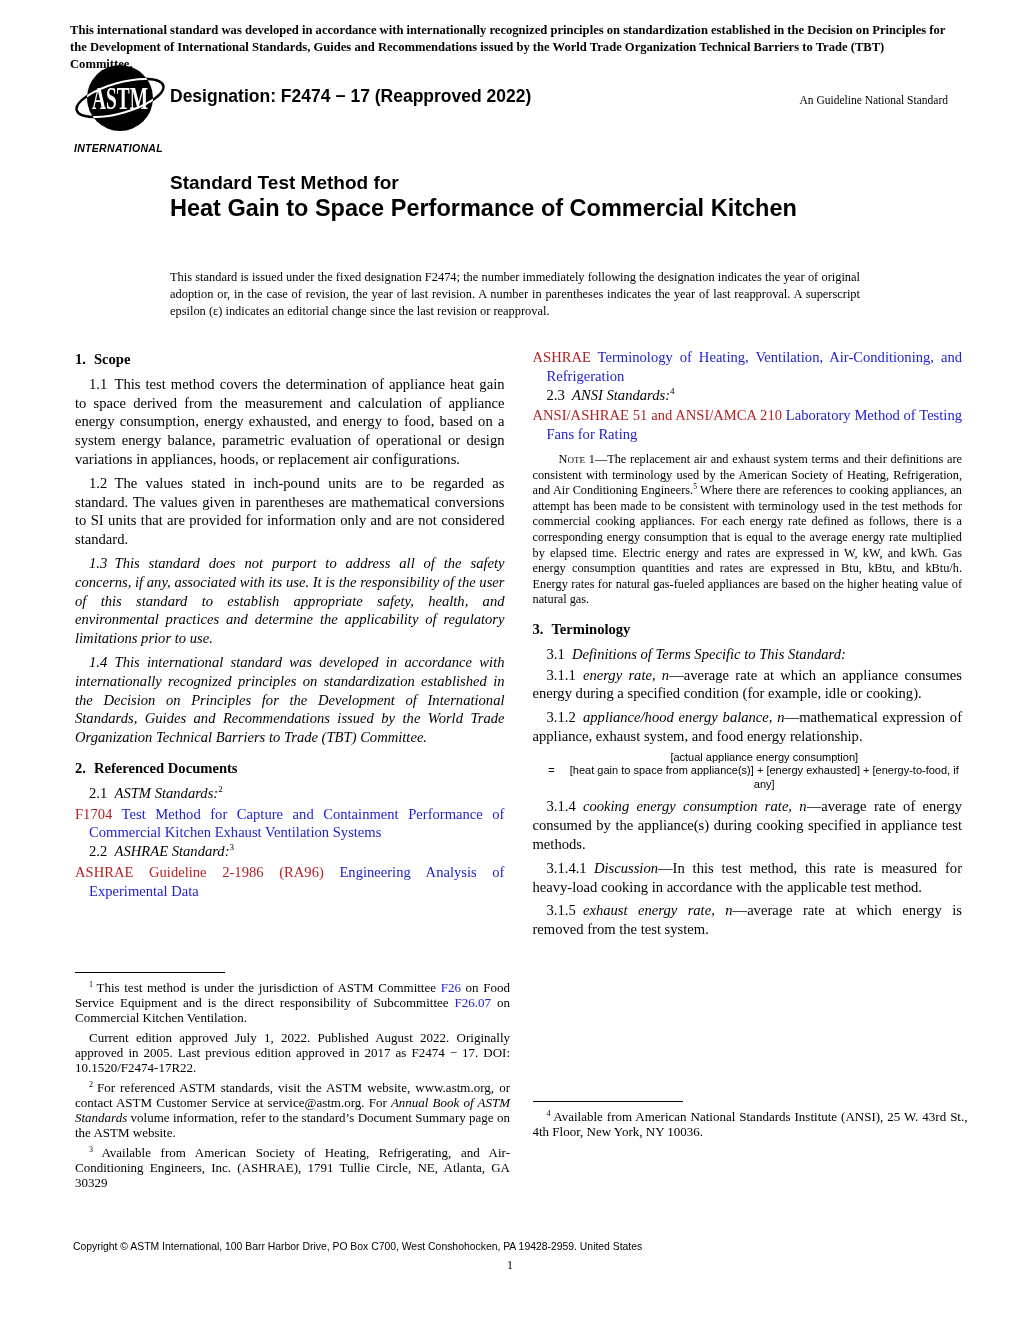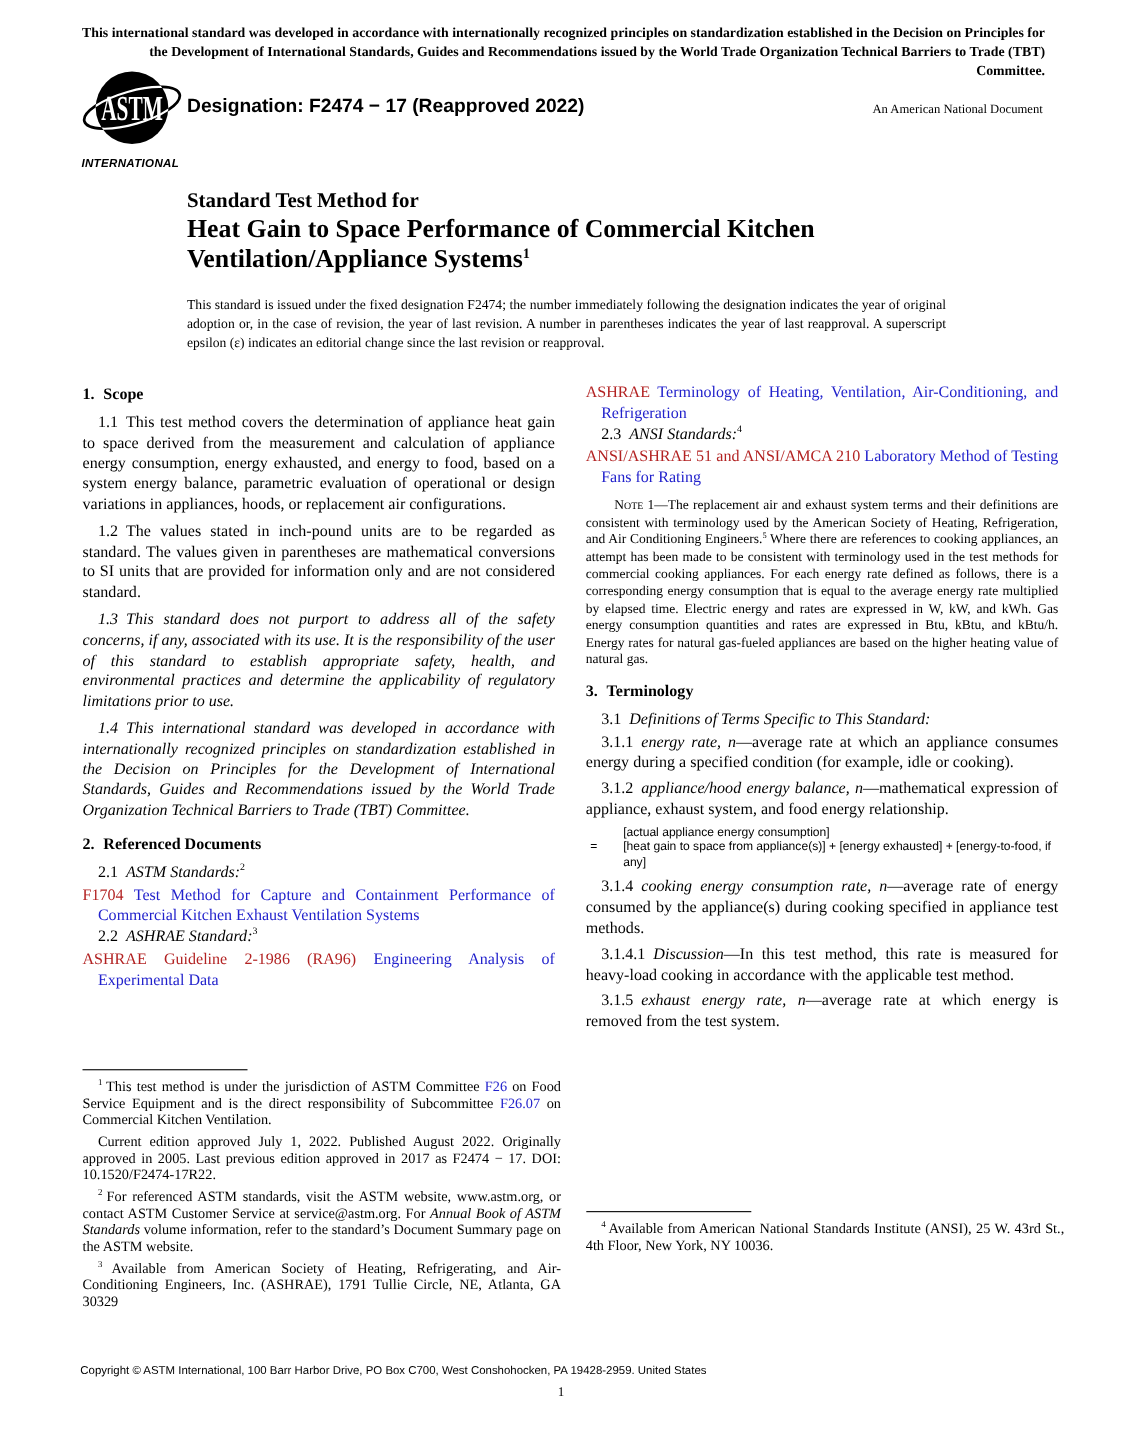--- a/index.html
+++ b/index.html
@@ -1,43 +1,43 @@
 <!DOCTYPE html>
 <html><head>
 <meta charset="utf-8">
 <style>
   html,body{margin:0;padding:0;background:#e8e8e8;}
   .page{position:relative;width:1020px;height:1320px;background:#ffffff;margin:0 auto;
         font-family:"Liberation Serif",serif;color:#000;overflow:hidden;}
-  .notice{position:absolute;top:22px;left:70px;width:880px;text-align:right;
+  .notice{position:absolute;top:22px;left:70px;width:880px;text-align:left;
           font-weight:bold;font-size:12.6px;line-height:17px;}
   .logo{position:absolute;left:74px;top:60px;width:96px;text-align:center;}
   .logo-intl{font-family:"Liberation Sans",sans-serif;font-weight:bold;font-style:italic;
              font-size:10.5px;letter-spacing:.3px;margin-top:-2px;text-align:left;}
   .designation{position:absolute;left:170px;top:86px;font-family:"Liberation Sans",sans-serif;
                font-weight:bold;font-size:17.5px;}
   .national{position:absolute;right:72px;top:94px;font-size:11.5px;}
   .titleblock{position:absolute;left:170px;top:170px;width:710px;
-              font-family:Liberation Serif, serif;font-weight:bold;}
+              font-family:Liberation Sans, sans-serif;font-weight:bold;}
   .t1{font-size:19px;line-height:25px;}
   .t2{font-size:23.5px;line-height:27.5px;}
   .t2 .sup{font-size:13px;}
   .issued{position:absolute;left:170px;top:269px;width:690px;font-size:12.4px;
           line-height:16.8px;text-align:justify;}
   .columns{position:absolute;left:75px;top:348px;width:887px;height:850px;display:flex;gap:28px;}
   .col{width:435px;position:relative;font-size:14.6px;line-height:18.8px;text-align:justify;}
   .sec{font-weight:bold;margin:12px 0 6px 0;}
   .sec.first{margin-top:2px;}
   .sec .seclabel{margin-left:8px;}
   .col p{margin:0 0 5px 0;text-indent:14px;}
   p.ref{padding-left:14px;text-indent:-14px;margin:0;}
   p.subhead{margin:0 0 2px 0;}
   .note{font-size:12.3px;line-height:15.6px;margin:8px 0 9px 0;text-indent:14px;text-align:justify;}
   .eqn{display:grid;grid-template-columns:30px 1fr;font-family:"Liberation Sans",sans-serif;
-       font-size:11px;line-height:13.6px;margin:5px 0 6px 4px;text-align:left;}
+       font-size:11px;line-height:13.6px;margin:5px 0 6px 4px;text-align:center;}
   .eqn span{text-indent:0;}
   .fnblock{position:absolute;left:0;width:435px;font-size:13px;line-height:15px;text-align:justify;}
   .fnblock.fnleft{top:624px;}
   .fnblock.fnright{top:753px;}
   .fnrule{width:150px;border-top:1px solid #000;margin-bottom:7px;}
   .fn{margin:0;text-indent:12px;}
   .sup{vertical-align:super;font-size:.62em;line-height:0;}
   .i{font-style:italic;}
   .lnk{color:#2222cc;}
   .dsg{color:#b22222;}
@@ -62,26 +62,25 @@
         </defs>
       <ellipse cx="46" cy="38" rx="45" ry="15" fill="none" stroke="#000" stroke-width="2.5" transform="rotate(-16 46 38)"></ellipse>
       <circle cx="46" cy="38" r="33" fill="#000"></circle>
       <ellipse cx="46" cy="38" rx="45" ry="15" fill="none" stroke="#fff" stroke-width="2" transform="rotate(-16 46 38)" clip-path="url(#c)"></ellipse>
       <text x="46" y="49" text-anchor="middle" font-family="Liberation Serif,serif" font-weight="bold" font-size="32" fill="#fff" textLength="56" lengthAdjust="spacingAndGlyphs">ASTM</text>
     </svg>
     <div class="logo-intl">INTERNATIONAL</div>
   </div>
 
   <div class="designation">Designation: F2474 − 17 (Reapproved 2022)</div>
-  <div class="national">An American National Document</div>
+  <div class="national">An Guideline National Standard</div>
 
   <div class="titleblock">
     <div class="t1">Standard Test Method for</div>
     <div class="t2">Heat Gain to Space Performance of Commercial Kitchen</div>
-    <div class="t2"><span>Ventilation/Appliance Systems</span><span class="sup">1</span></div>
   </div>
 
   <div class="issued">This standard is issued under the fixed designation F2474; the number immediately following the designation indicates the year of original adoption or, in the case of revision, the year of last revision. A number in parentheses indicates the year of last reapproval. A superscript epsilon (ε) indicates an editorial change since the last revision or reapproval.</div>
 
   <div class="columns">
 
     <div class="col">
       <div class="sec first">
         <span>1.</span><span class="seclabel">Scope</span>
       </div>

